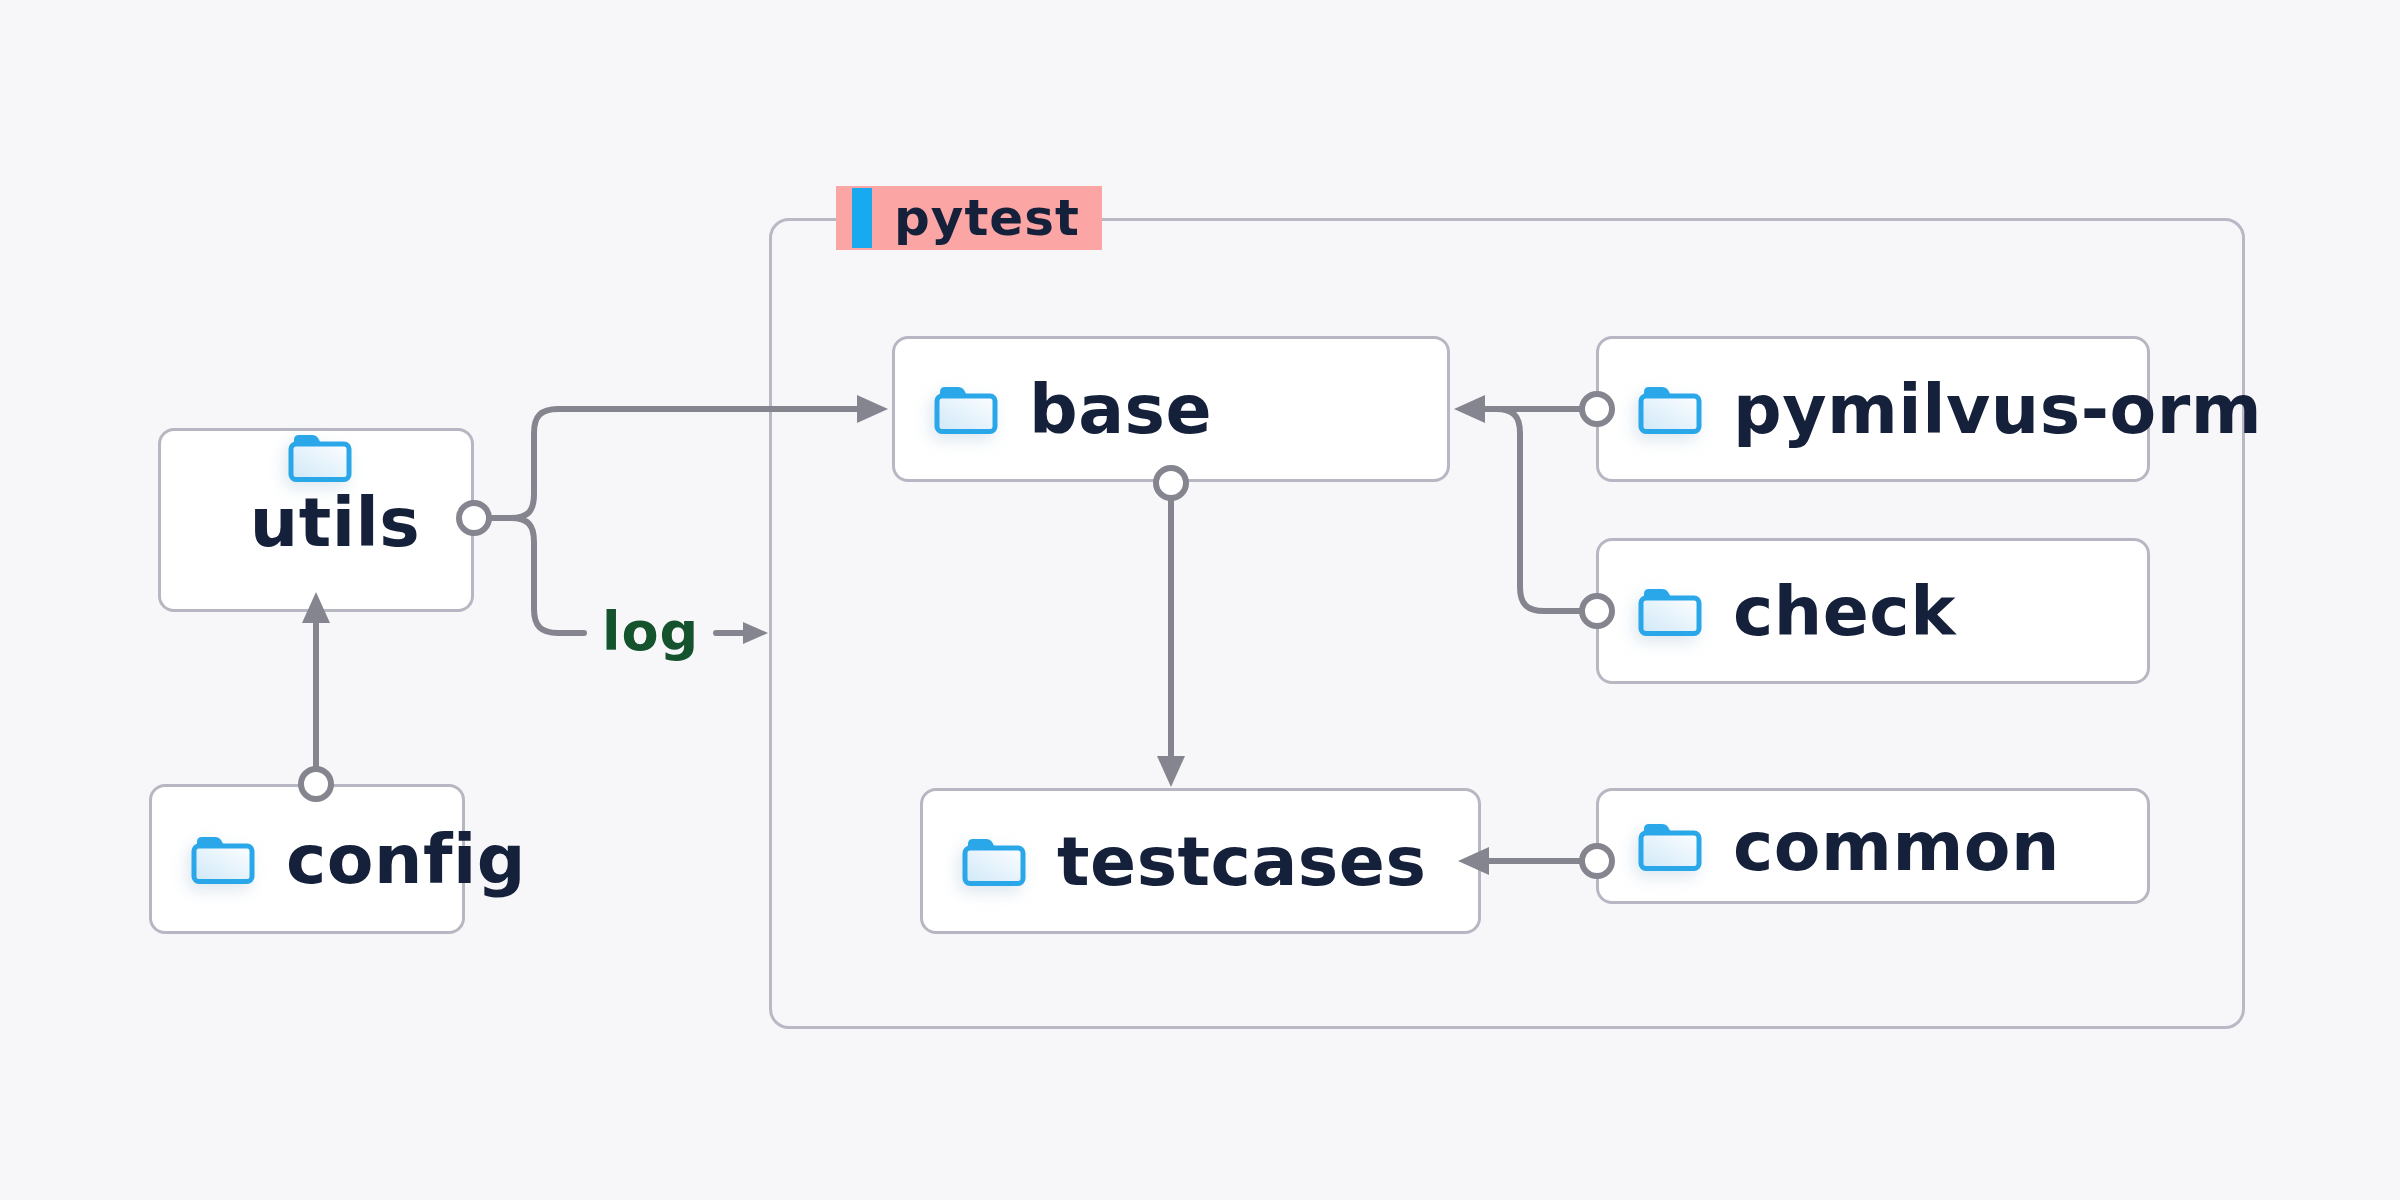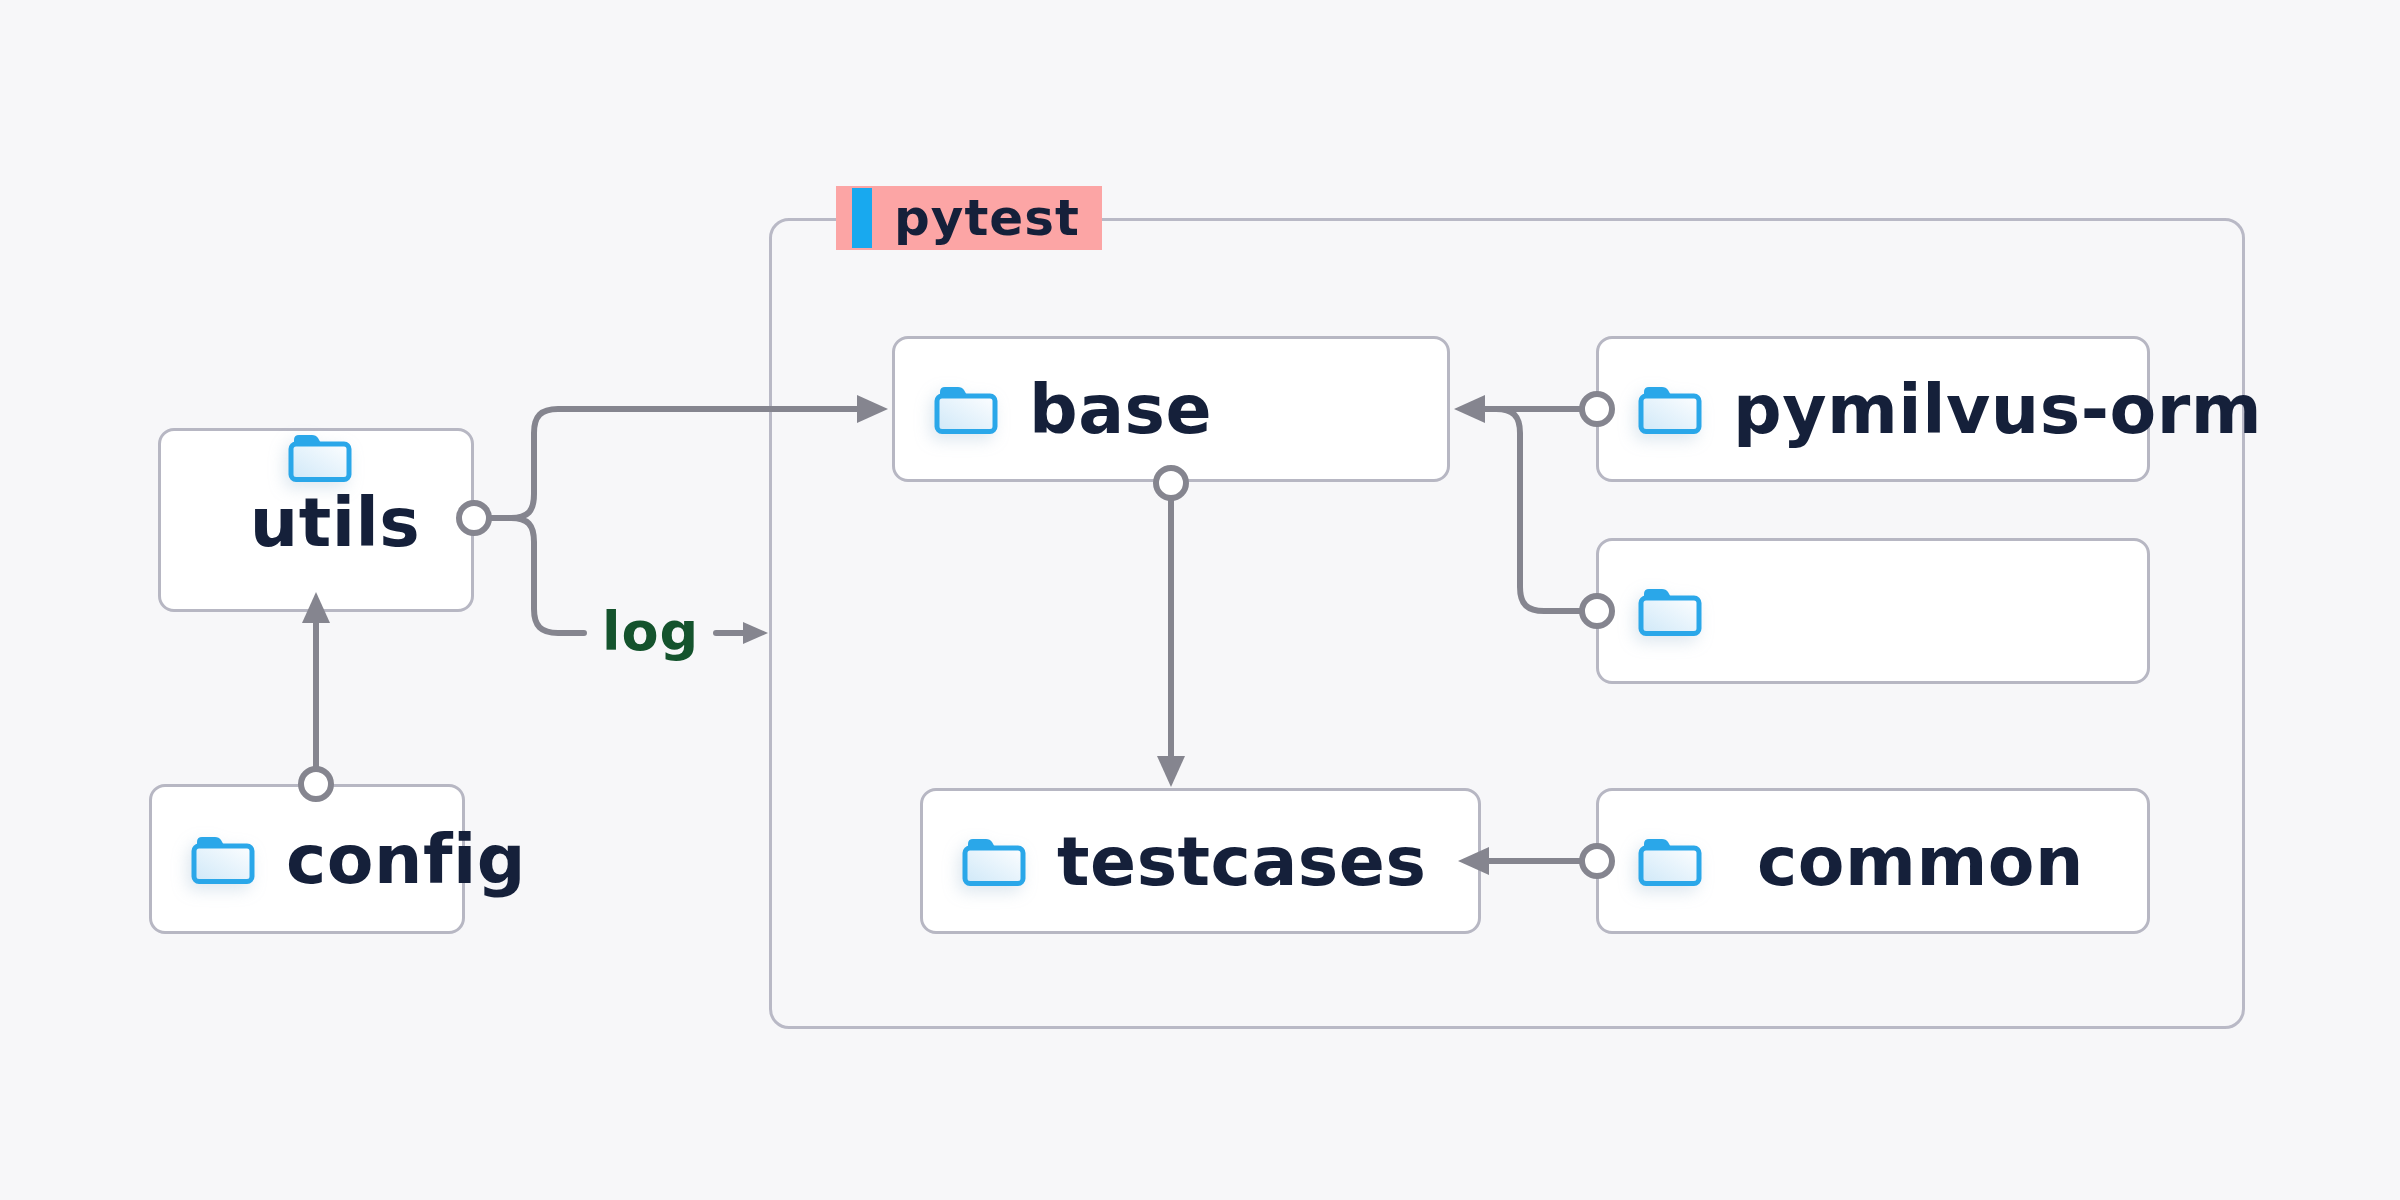--- a/index.html
+++ b/index.html
@@ -44,21 +44,21 @@
     font-size:68px;font-weight:bold;color:#15203a;letter-spacing:0.5px;
     white-space:nowrap;
   }
 
   .n-utils    {left:158px; top:428px; width:316px; height:184px;flex-direction:column;}
   .n-config   {left:149px; top:784px; width:316px; height:150px;}
   .n-base     {left:892px; top:336px; width:558px; height:146px;}
   .n-pymilvus {left:1596px;top:336px; width:554px; height:146px;}
   .n-check    {left:1596px;top:538px; width:554px; height:146px;}
   .n-testcases{left:892px; top:788px; width:561px; height:146px;margin-left:28px;}
-  .n-common   {left:1596px;top:788px; width:554px; height:146px;gap:24px;}
+  .n-common   {left:1596px;top:788px; width:554px; height:116px;}
 
   
   .edges{
     position:absolute;left:0;top:0;width:2400px;height:1200px;
     pointer-events:none;
   }
   .edge-line{stroke:#85858f;stroke-width:6;fill:none;stroke-linecap:round;}
   .edge-dot{fill:#ffffff;stroke:#85858f;stroke-width:6;}
   .edge-head{fill:#85858f;stroke:none;}
 
@@ -117,20 +117,21 @@
       <rect x="4" y="13" width="58" height="35.5" rx="5" fill="url(#folderGrad)" stroke="#2aa7e9" stroke-width="5"></rect>
     </svg>
     <span class="label">pymilvus-orm</span>
   </div>
 
   <div class="node n-check">
     <svg class="folder" viewBox="0 0 66 52">
       <path d="M7 16 V9 q0-5 5-5 h13 q4 0 6 3 l5 9 z" fill="#2aa7e9"></path>
       <rect x="4" y="13" width="58" height="35.5" rx="5" fill="url(#folderGrad)" stroke="#2aa7e9" stroke-width="5"></rect>
     </svg>
+    <span class="label">check</span>
   </div>
 
   <div class="node n-testcases">
     <svg class="folder" viewBox="0 0 66 52">
       <path d="M7 16 V9 q0-5 5-5 h13 q4 0 6 3 l5 9 z" fill="#2aa7e9"></path>
       <rect x="4" y="13" width="58" height="35.5" rx="5" fill="url(#folderGrad)" stroke="#2aa7e9" stroke-width="5"></rect>
     </svg>
     <span class="label">testcases</span>
   </div>
 

